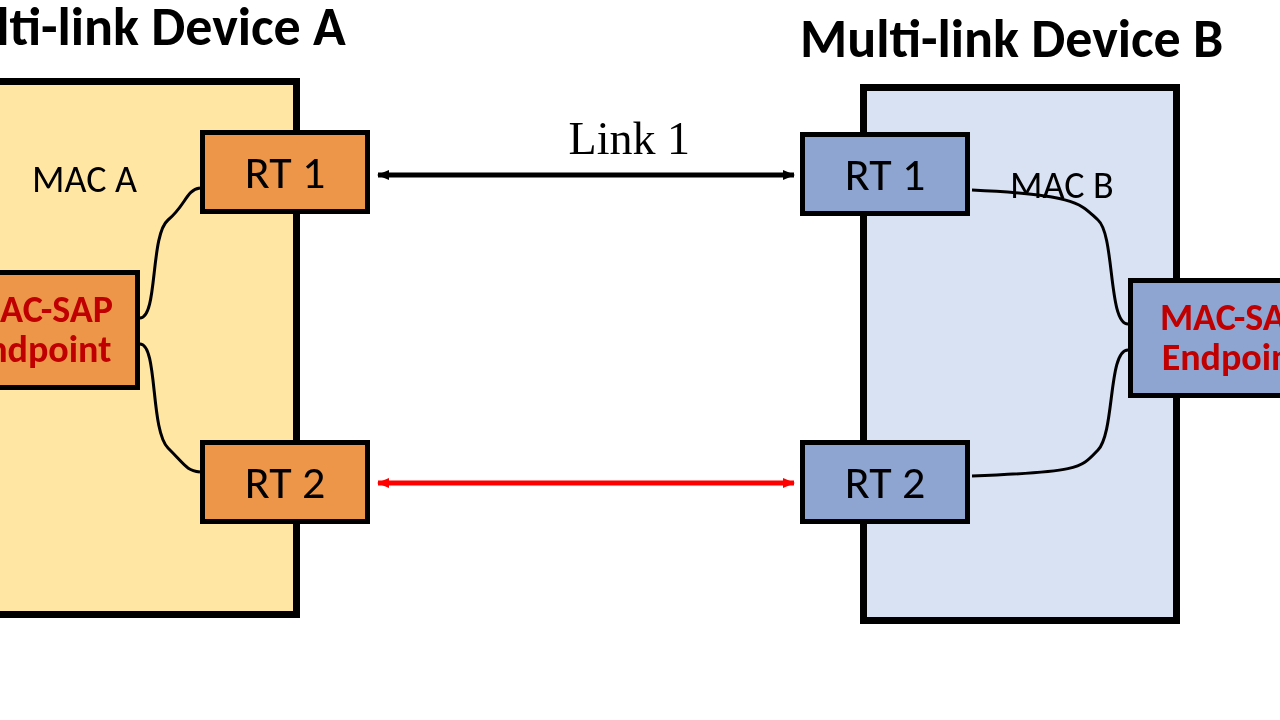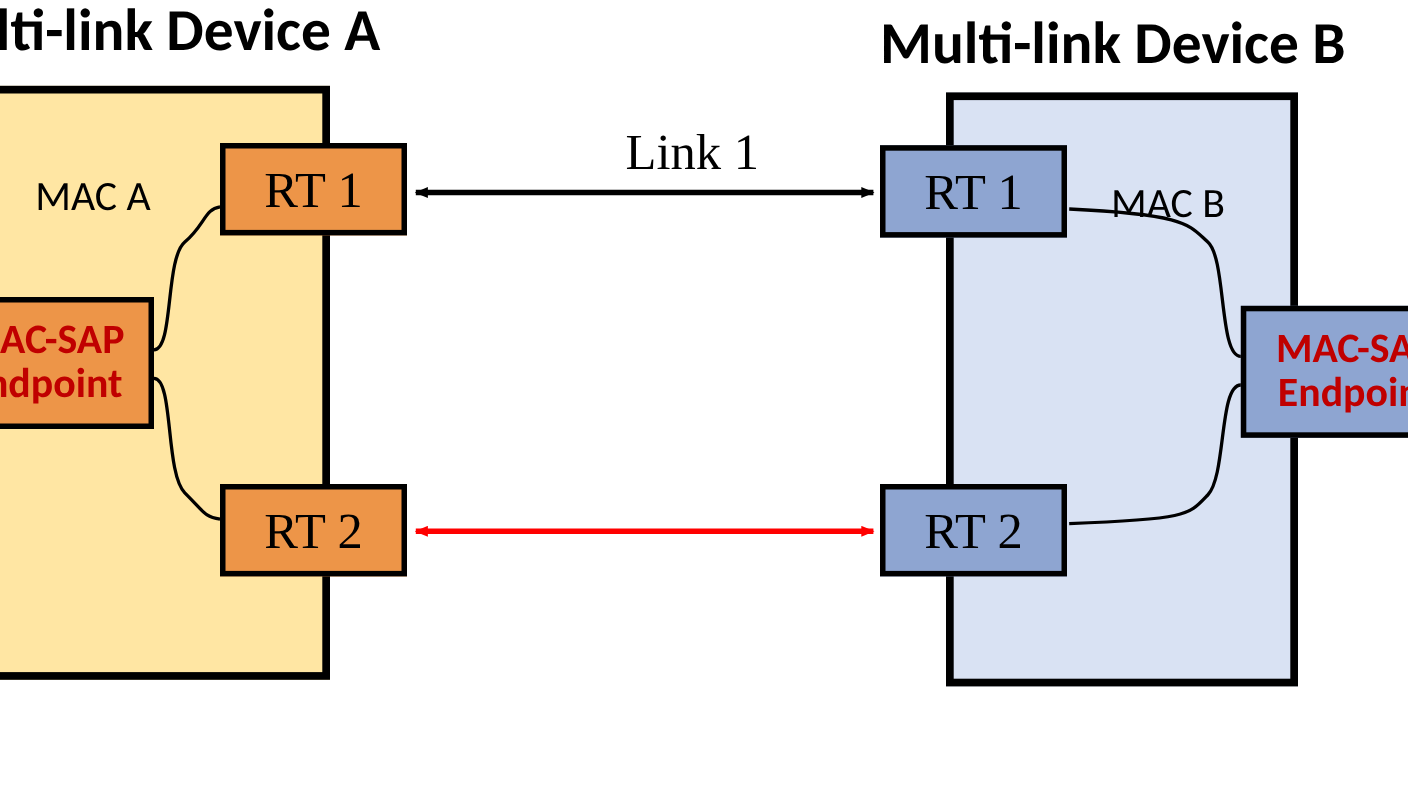--- a/index.html
+++ b/index.html
@@ -35,21 +35,20 @@
   .dev-b { background: #d9e2f3; }
 
   
   .rt {
     border: 5px solid #000;
     display: flex;
     align-items: center;
     justify-content: center;
     font-size: 46px;
     color: #000;
-    font-family: Liberation Serif, serif;
   }
   .rt-a { background: #ed9548; }
   .rt-b { background: #8ea5d1; }
 
   
   .ep {
     border: 5px solid #000;
     display: flex;
     align-items: center;
     justify-content: center;

